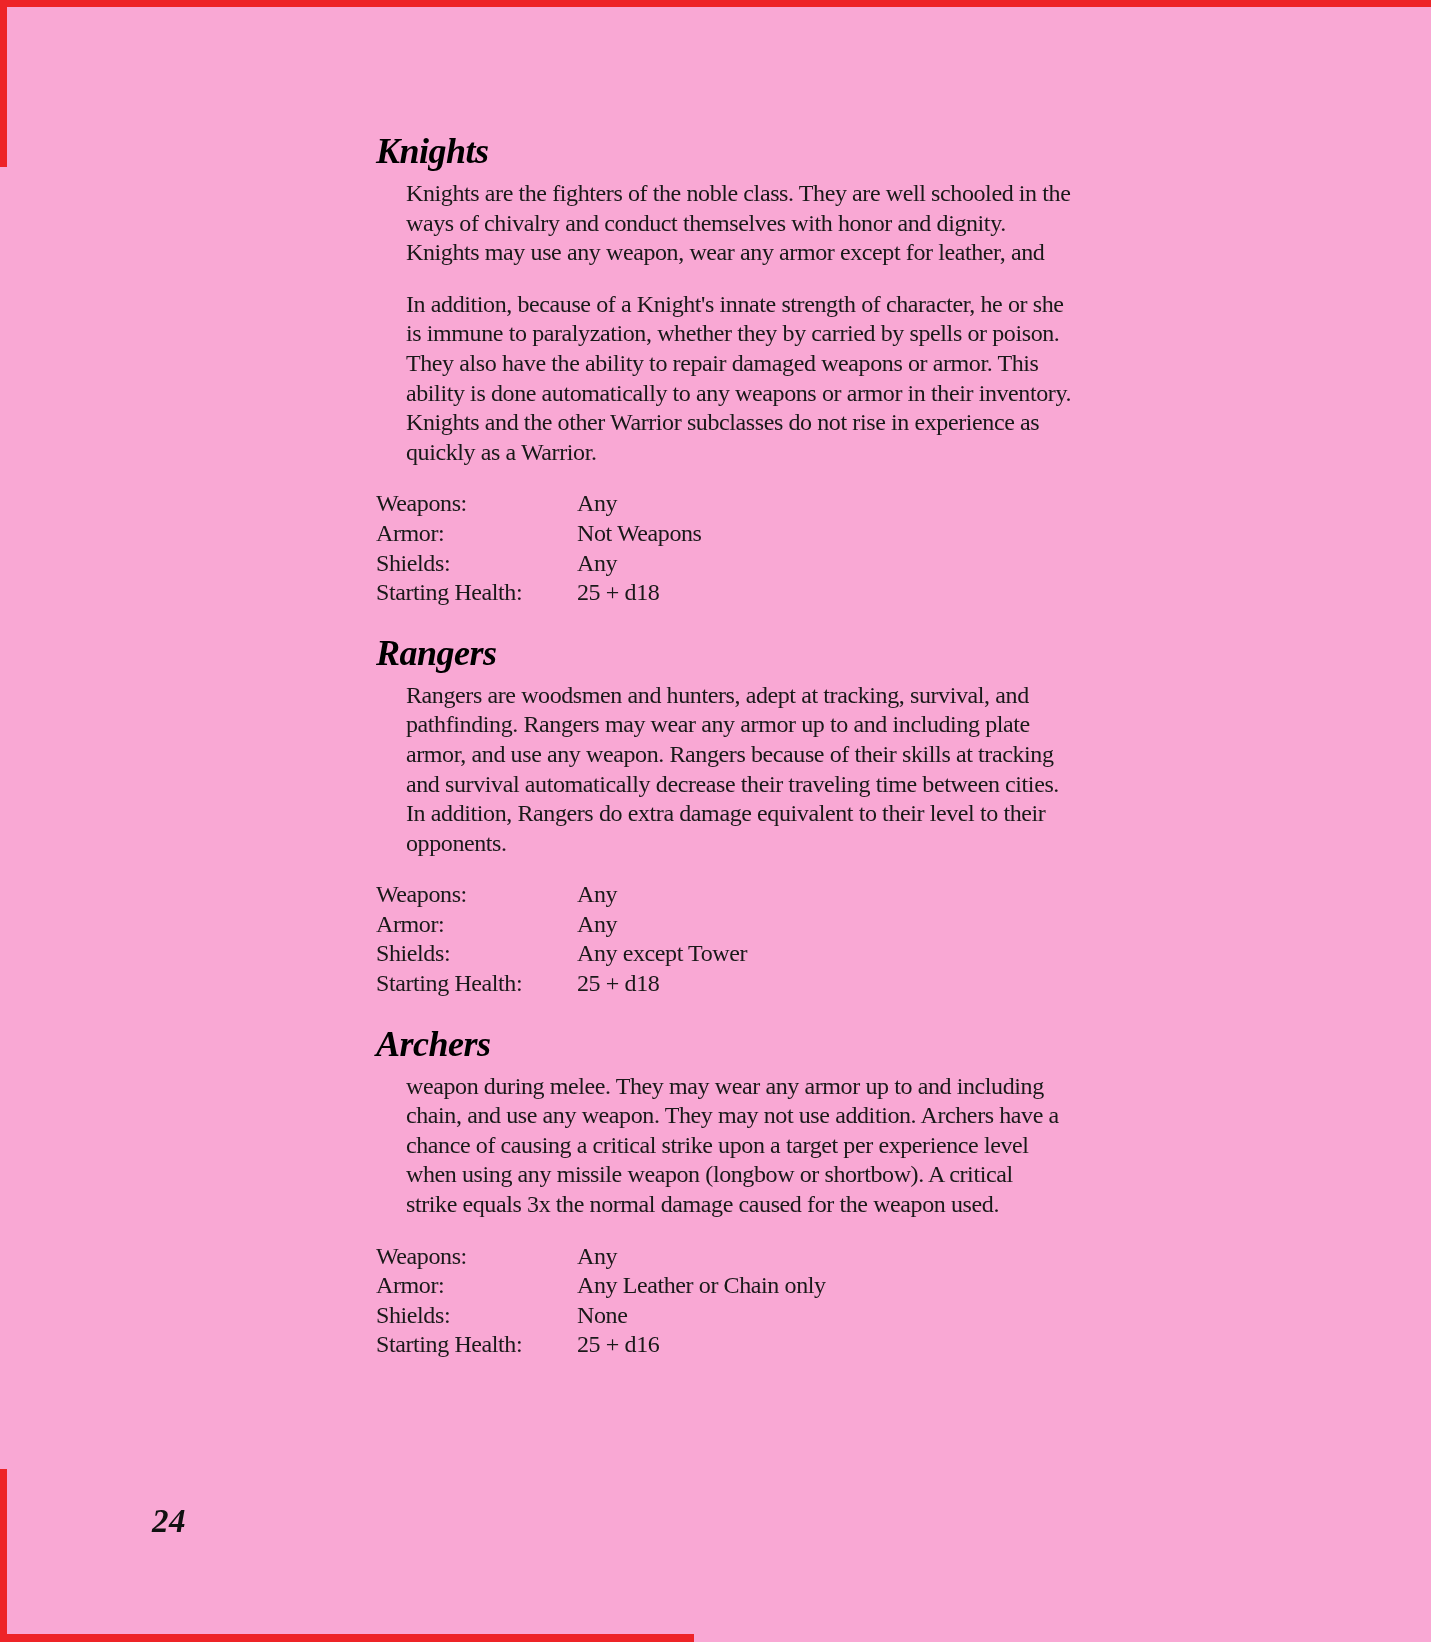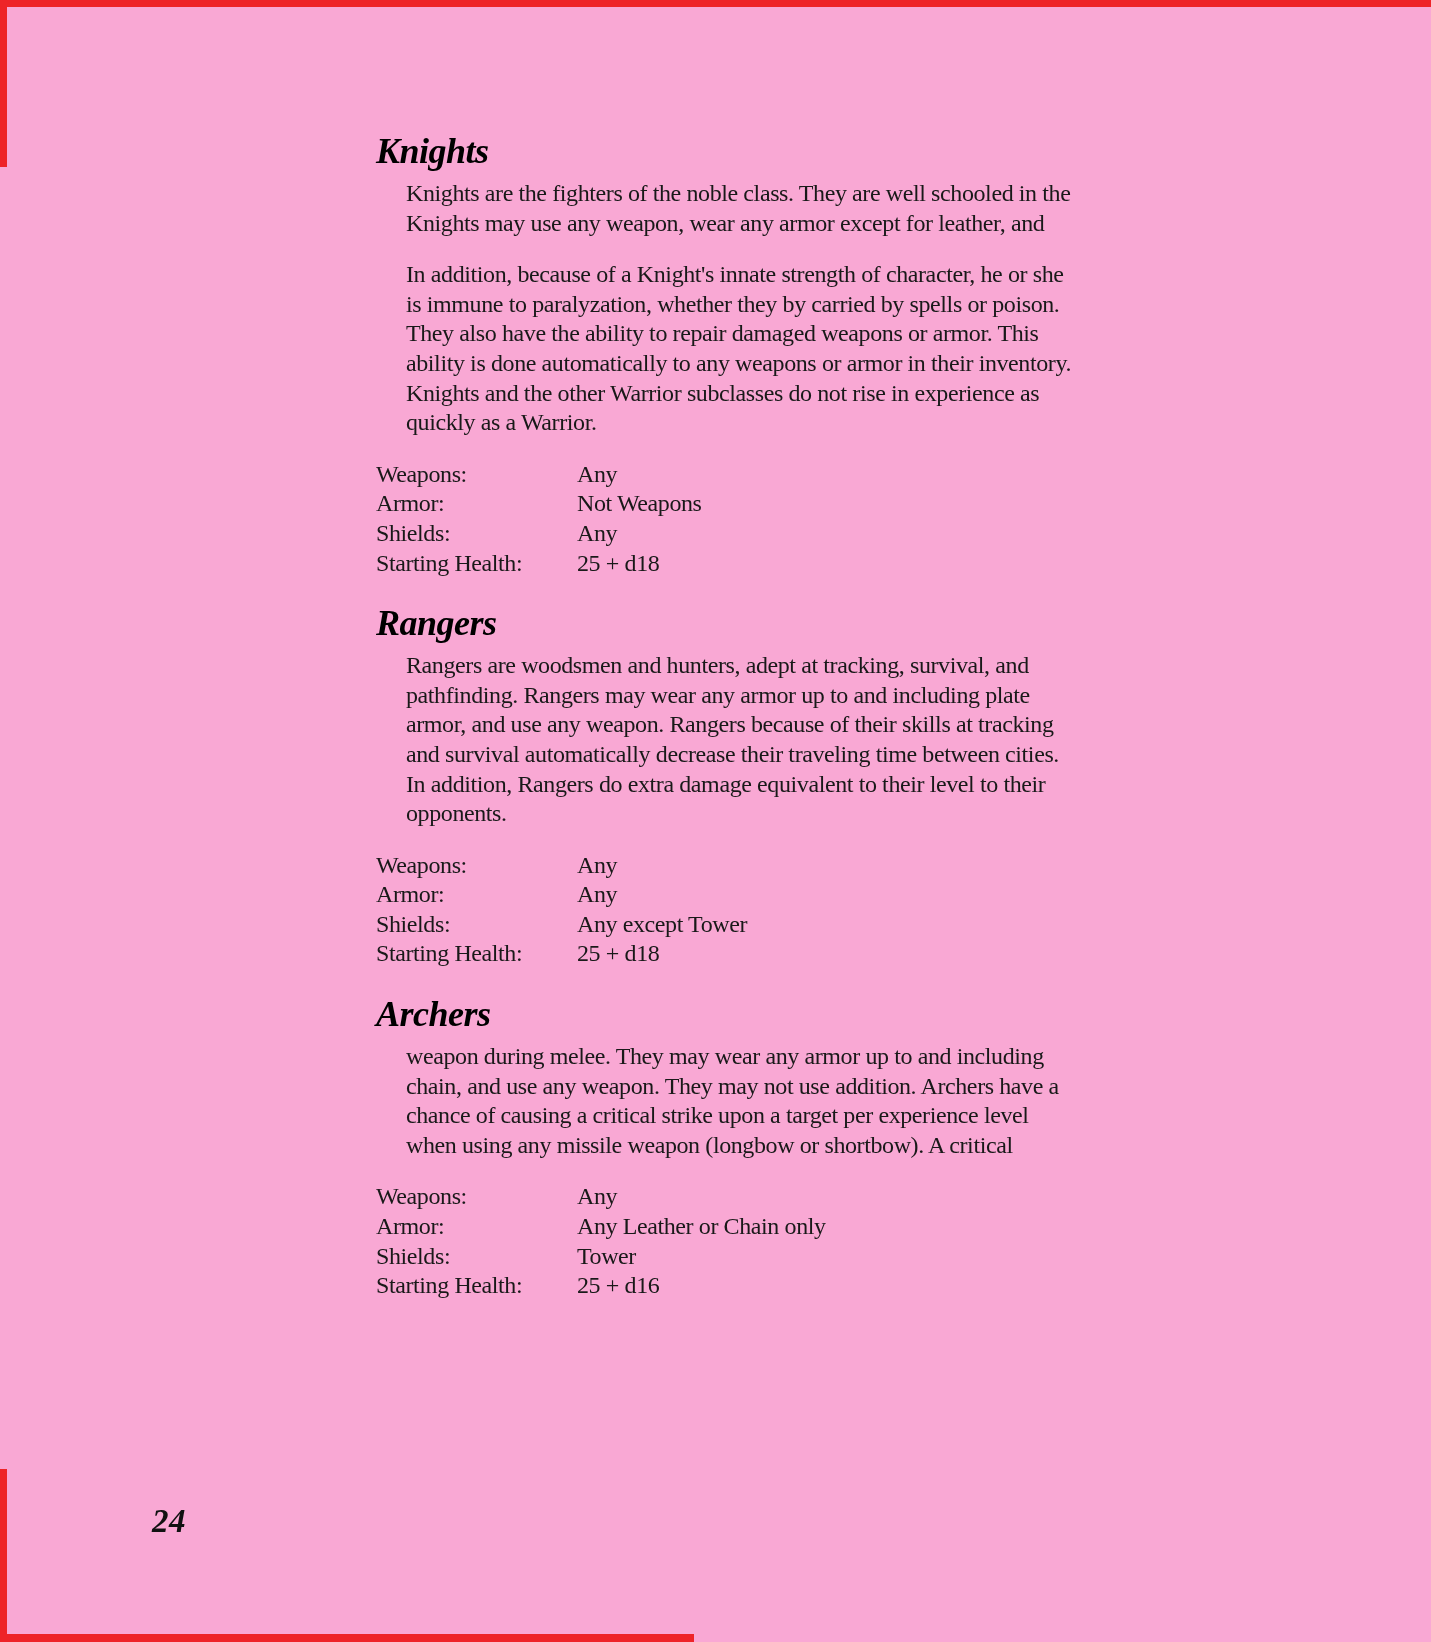--- a/index.html
+++ b/index.html
@@ -66,20 +66,21 @@
   <div class="edge edge-top" style="background: rgb(238, 36, 40);"></div>
   <div class="edge edge-left-top" style="background: rgb(238, 36, 40);"></div>
   <div class="edge edge-left-bottom" style="background: rgb(238, 36, 40);"></div>
   <div class="edge edge-bottom" style="background: rgb(238, 36, 40);"></div>
 
   <main class="content" id="sections">
       <section class="class-section">
         <h2 class="section-heading">Knights</h2>
         <div class="para">
           <div class="line">Knights are the fighters of the noble class. They are well schooled in the</div>
+          <div class="line">ways of chivalry and conduct themselves with honor and dignity.</div>
           <div class="line">Knights may use any weapon, wear any armor except for leather, and</div>
         </div>
         <div class="para">
           <div class="line">In addition, because of a Knight's innate strength of character, he or she</div>
           <div class="line">is immune to paralyzation, whether they by carried by spells or poison.</div>
           <div class="line">They also have the ability to repair damaged weapons or armor. This</div>
           <div class="line">ability is done automatically to any weapons or armor in their inventory.</div>
           <div class="line">Knights and the other Warrior subclasses do not rise in experience as</div>
           <div class="line">quickly as a Warrior.</div>
         </div>
@@ -131,33 +132,34 @@
           </div>
         </div>
       </section>
       <section class="class-section">
         <h2 class="section-heading">Archers</h2>
         <div class="para">
           <div class="line">weapon during melee. They may wear any armor up to and including</div>
           <div class="line">chain, and use any weapon. They may not use addition. Archers have a</div>
           <div class="line">chance of causing a critical strike upon a target per experience level</div>
           <div class="line">when using any missile weapon (longbow or shortbow). A critical</div>
+          <div class="line">strike equals 3x the normal damage caused for the weapon used.</div>
         </div>
         <div class="stats">
           <div class="stat-row">
             <span class="stat-label">Weapons:</span>
             <span class="stat-value">Any</span>
           </div>
           <div class="stat-row">
             <span class="stat-label">Armor:</span>
             <span class="stat-value">Any Leather or Chain only</span>
           </div>
           <div class="stat-row">
             <span class="stat-label">Shields:</span>
-            <span class="stat-value">Tower</span>
+            <span class="stat-value">None</span>
           </div>
           <div class="stat-row">
             <span class="stat-label">Starting Health:</span>
             <span class="stat-value">25 + d16</span>
           </div>
         </div>
       </section>
     </main>
 
   <div class="page-number">24</div>

